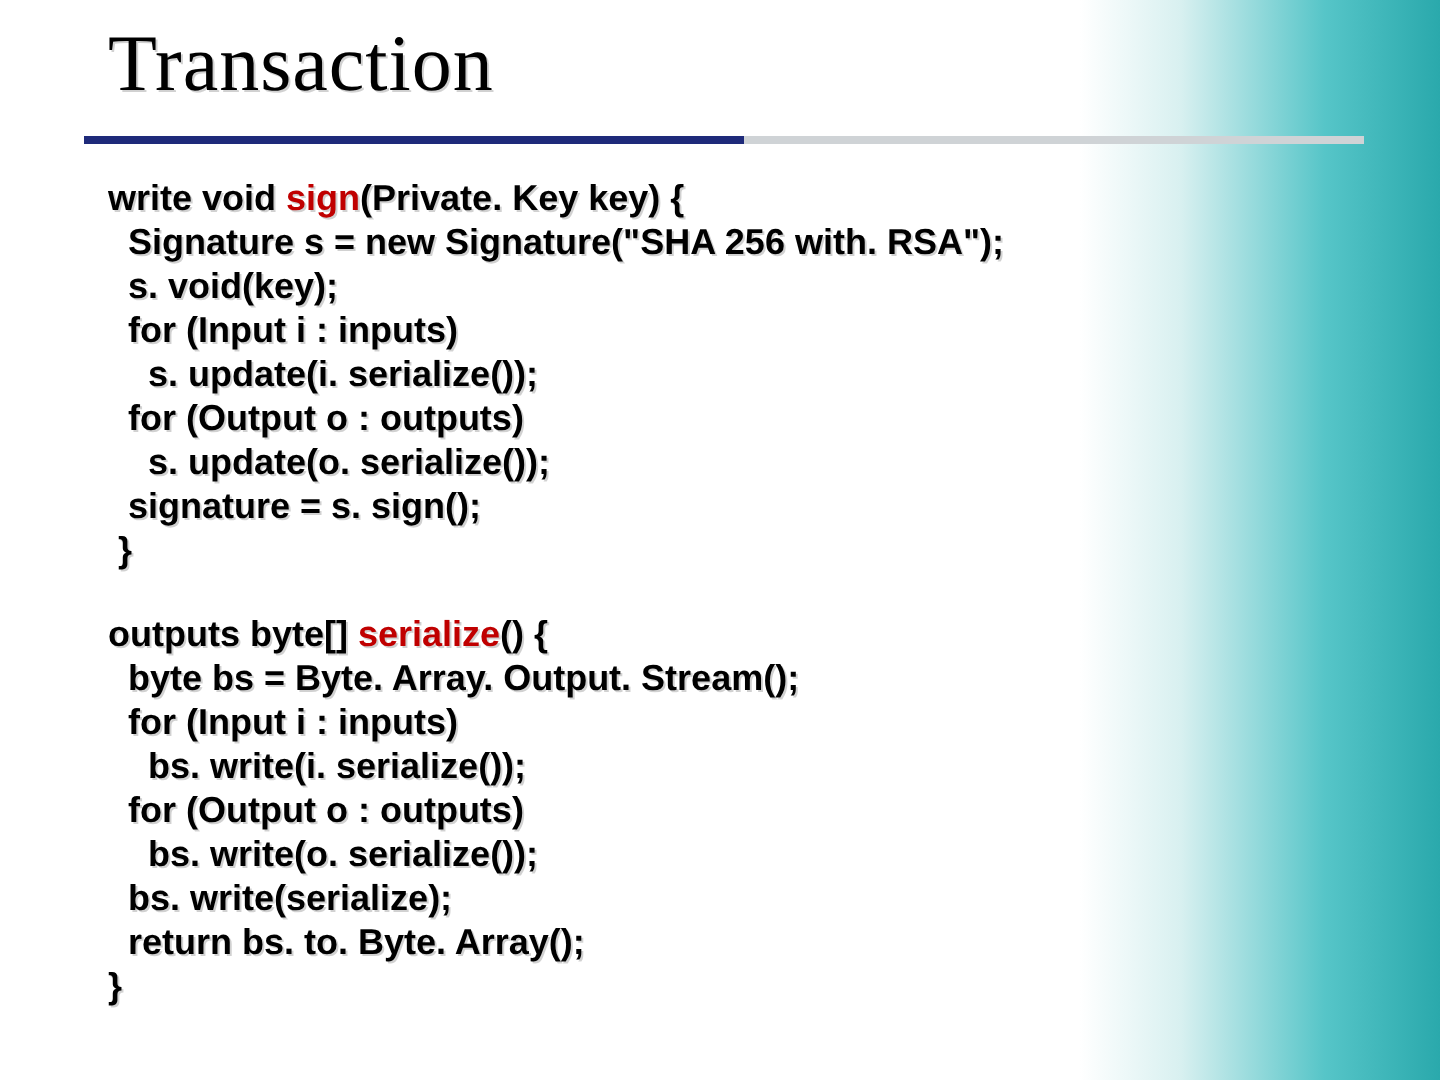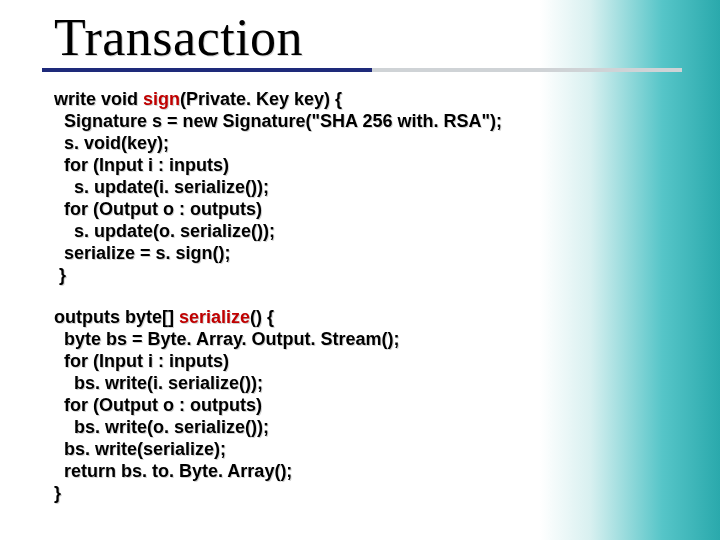--- a/index.html
+++ b/index.html
@@ -19,21 +19,21 @@
       #ffffff 0%,
       #ffffff 75%,
       #d8f0f0 82%,
       #56c5c8 92%,
       #2aa9ac 100%);
   }
   .title {
     position: absolute;
     left: 54px;
     top: 8px;
-    font-size: 52px;
+    font-size: 40px;
     font-weight: 400;
     font-family: "Times New Roman", Times, serif;
     color: #000;
     letter-spacing: 0.5px;
   }
   .rule-dark {
     position: absolute;
     left: 42px;
     top: 68px;
     width: 330px;
@@ -80,21 +80,21 @@
 
   <div class="code-area">
 
     <div class="code-block sh"><span>write void </span><span class="mname">sign</span><span>(Private. Key key) {</span>
 <span>  Signature s = new Signature("SHA 256 with. RSA");</span>
 <span>  s. void(key);</span>
 <span>  for (Input i : inputs)</span>
 <span>    s. update(i. serialize());</span>
 <span>  for (Output o : outputs)</span>
 <span>    s. update(o. serialize());</span>
-<span>  serialize = s. sign();</span>
+<span>  signature = s. sign();</span>
 <span> }</span></div>
 
     <div class="code-block sh"><span>outputs byte[] </span><span class="mname">serialize</span><span>() {</span>
 <span>  byte bs = Byte. Array. Output. Stream();</span>
 <span>  for (Input i : inputs)</span>
 <span>    bs. write(i. serialize());</span>
 <span>  for (Output o : outputs)</span>
 <span>    bs. write(o. serialize());</span>
 <span>  bs. write(serialize);</span>
 <span>  return bs. to. Byte. Array();</span>

